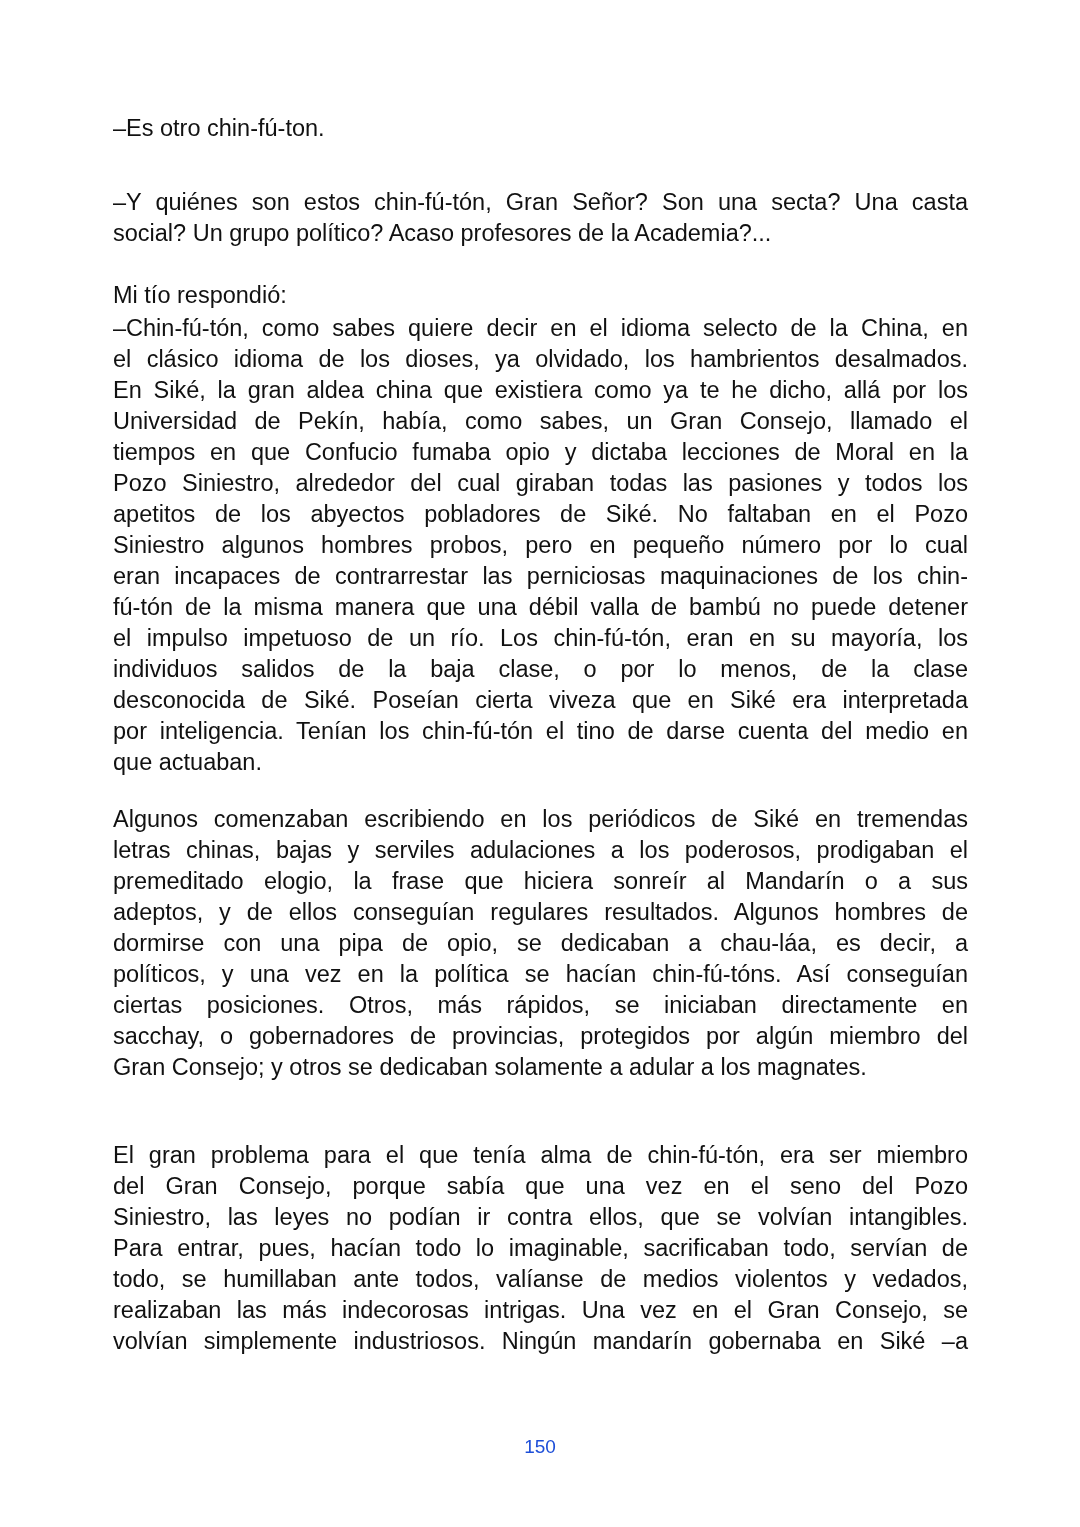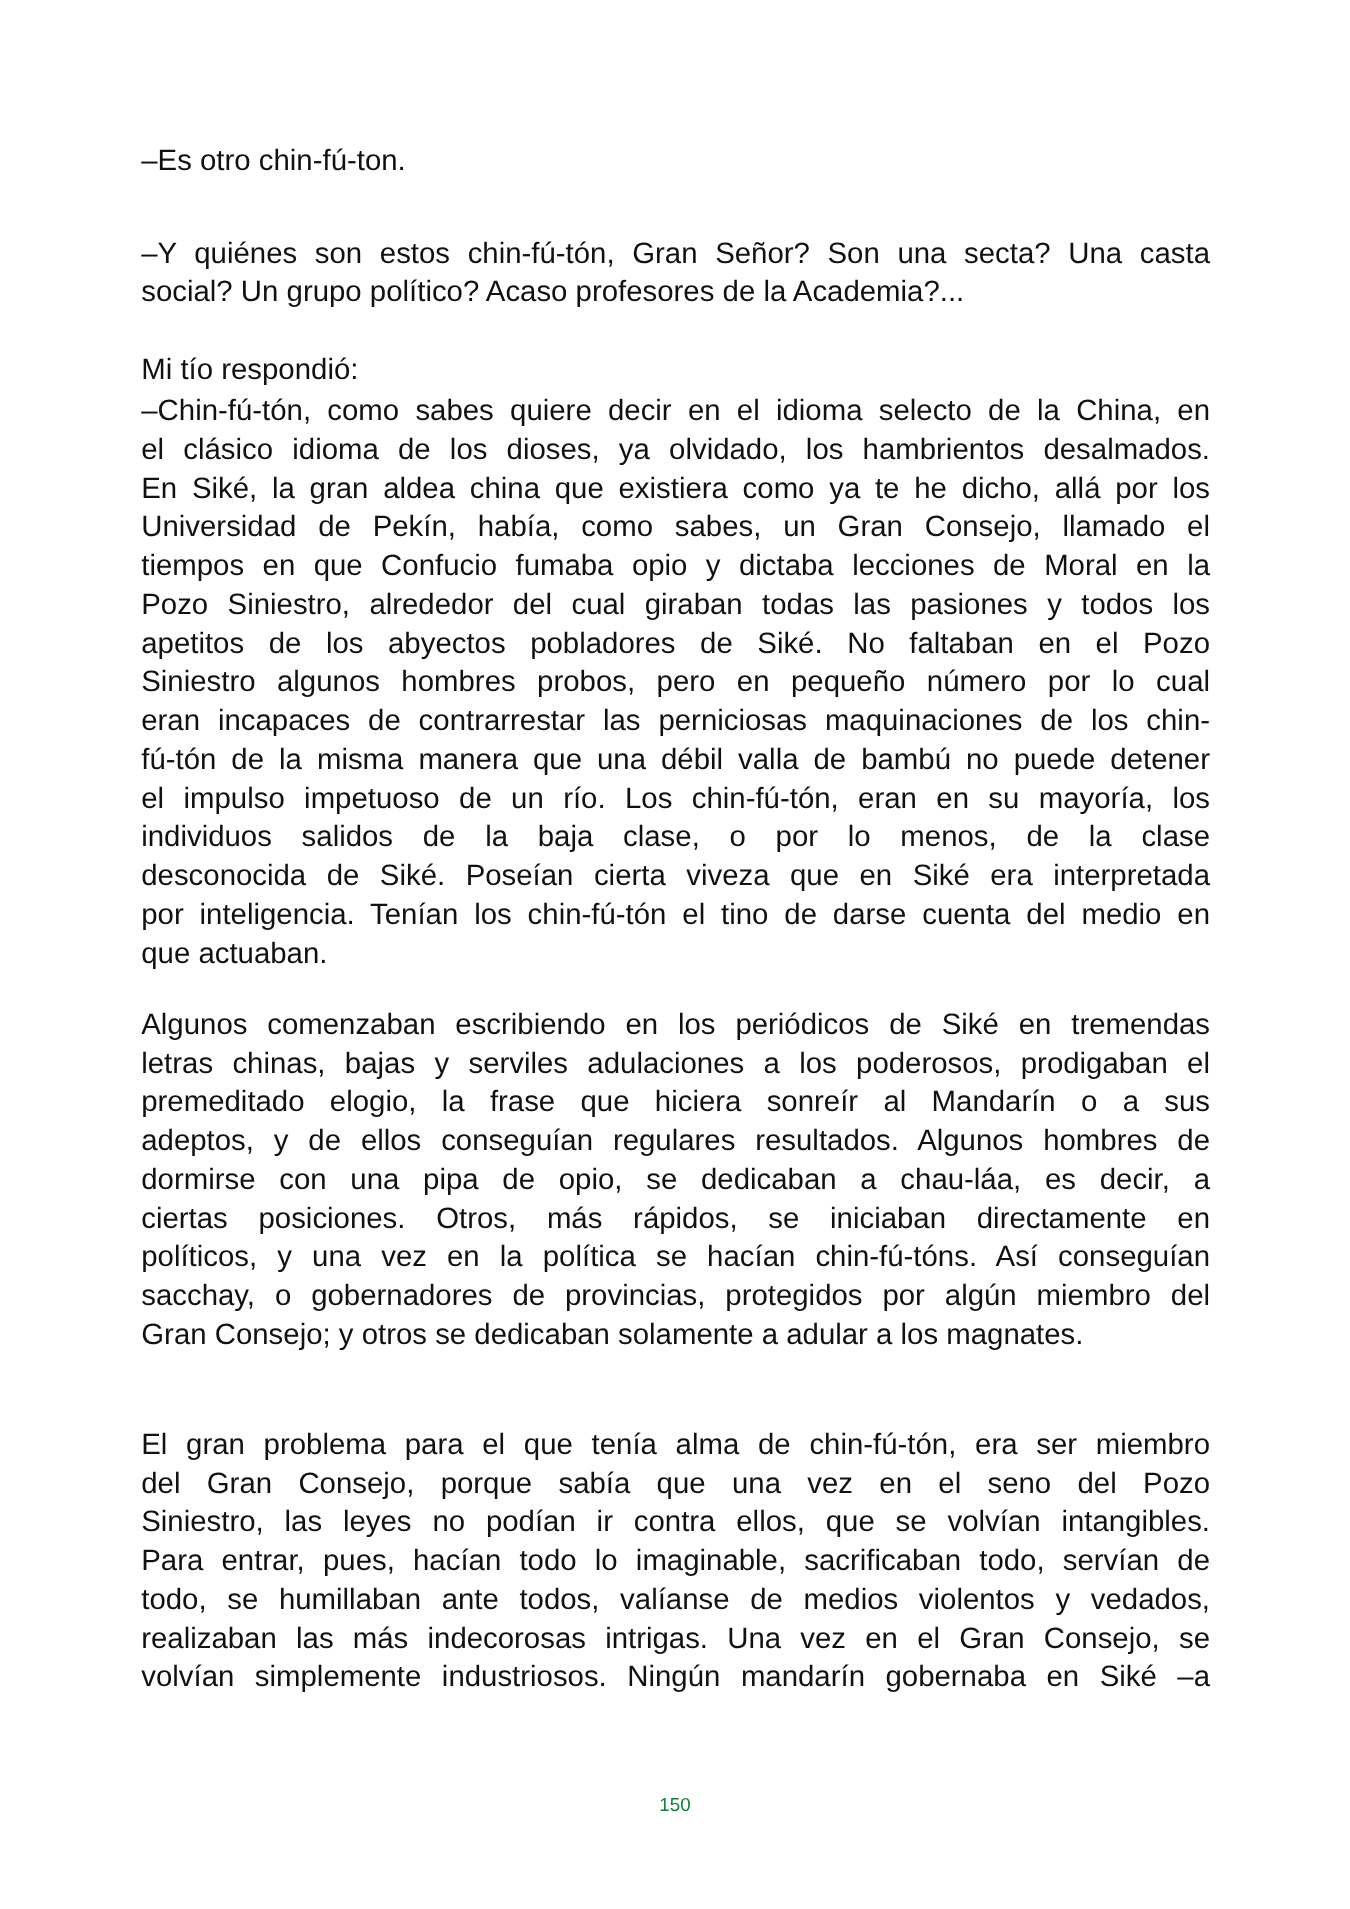--- a/index.html
+++ b/index.html
@@ -10,21 +10,21 @@
     font-family: "Liberation Sans", sans-serif;
     font-size: 23.5px; line-height: 31px; color: #111111;
   }
   .line {
     display: block; white-space: nowrap; height: 31px;
     text-align: justify; text-align-last: justify;
   }
   .line.last { text-align-last: left; }
   .page-number {
     position: absolute; top: 1436px; left: 0; width: 1080px; text-align: center;
-    font-family: "Liberation Sans", sans-serif; font-size: 15px; color: #15803d;
+    font-family: "Liberation Sans", sans-serif; font-size: 19px; color: #1d4ed8;
   }
 </style>
 </head>
 <body>
 
 <div class="page">
 
   <div class="text-block" style="top:113px;">
     <span class="line last">–Es otro chin-fú-ton.</span>
   </div>
@@ -55,22 +55,22 @@
     <span class="line">por inteligencia. Tenían los chin-fú-tón el tino de darse cuenta del medio en</span>
     <span class="line last">que actuaban.</span>
   </div>
 
   <div class="text-block" style="top:804px;">
     <span class="line">Algunos comenzaban escribiendo en los periódicos de Siké en tremendas</span>
     <span class="line">letras chinas, bajas y serviles adulaciones a los poderosos, prodigaban el</span>
     <span class="line">premeditado elogio, la frase que hiciera sonreír al Mandarín o a sus</span>
     <span class="line">adeptos, y de ellos conseguían regulares resultados. Algunos hombres de</span>
     <span class="line">dormirse con una pipa de opio, se dedicaban a chau-láa, es decir, a</span>
+    <span class="line">políticos, y una vez en la política se hacían chin-fú-tóns. Así conseguían</span>
     <span class="line">ciertas posiciones. Otros, más rápidos, se iniciaban directamente en</span>
-    <span class="line">políticos, y una vez en la política se hacían chin-fú-tóns. Así conseguían</span>
     <span class="line">sacchay, o gobernadores de provincias, protegidos por algún miembro del</span>
     <span class="line last">Gran Consejo; y otros se dedicaban solamente a adular a los magnates.</span>
   </div>
 
   <div class="text-block" style="top:1140px;">
     <span class="line">El gran problema para el que tenía alma de chin-fú-tón, era ser miembro</span>
     <span class="line">del Gran Consejo, porque sabía que una vez en el seno del Pozo</span>
     <span class="line">Siniestro, las leyes no podían ir contra ellos, que se volvían intangibles.</span>
     <span class="line">Para entrar, pues, hacían todo lo imaginable, sacrificaban todo, servían de</span>
     <span class="line">todo, se humillaban ante todos, valíanse de medios violentos y vedados,</span>

